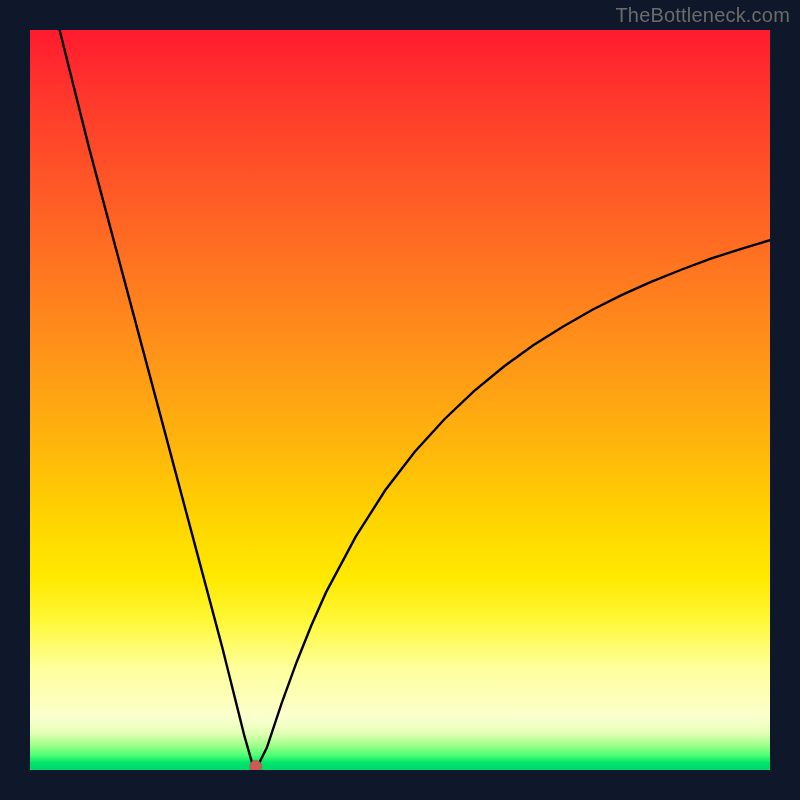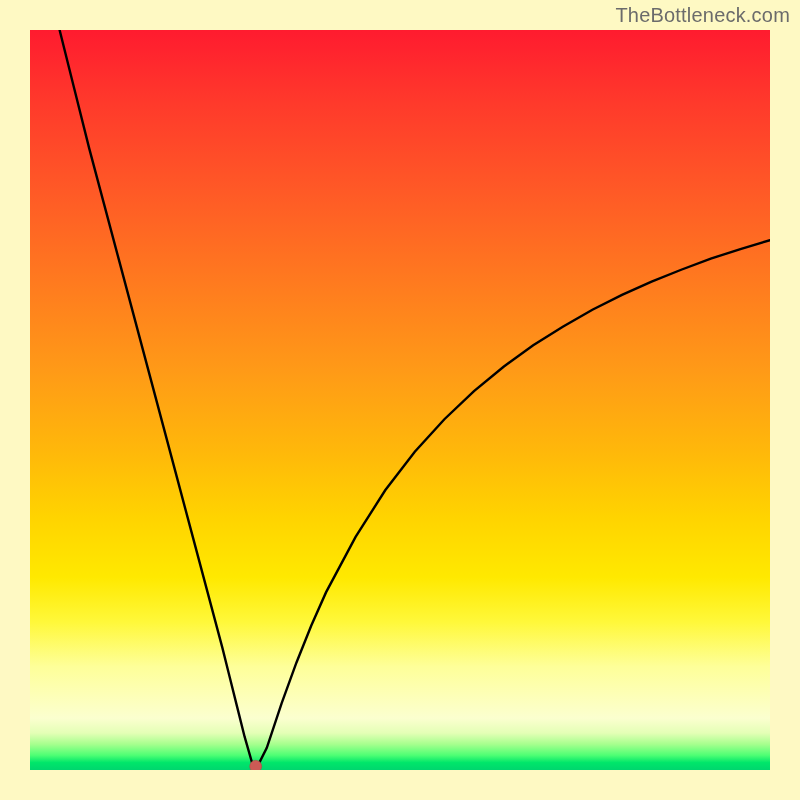--- a/index.html
+++ b/index.html
@@ -8,21 +8,21 @@
     width: 800px;
     height: 800px;
     background: #000000;
     overflow: hidden;
     font-family: Arial, Helvetica, sans-serif;
   }
   .stage {
     position: relative;
     width: 800px;
     height: 800px;
-    background: #fef9c3;
+    background: #0f172a;
   }
   .watermark {
     position: absolute;
     top: 4px;
     right: 10px;
     color: #6b6b6b;
     font-size: 20px;
     font-weight: 400;
     letter-spacing: 0.2px;
     z-index: 20;

